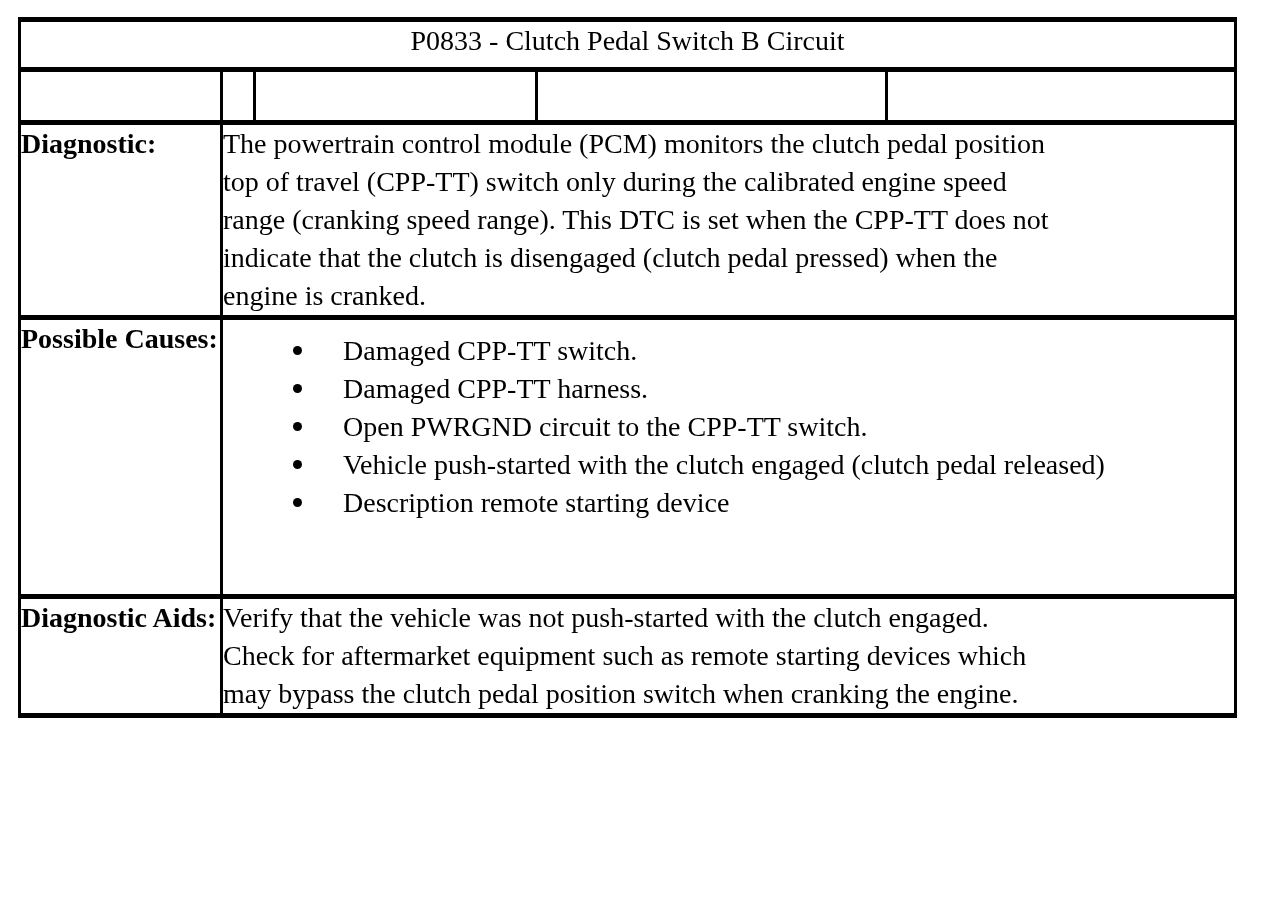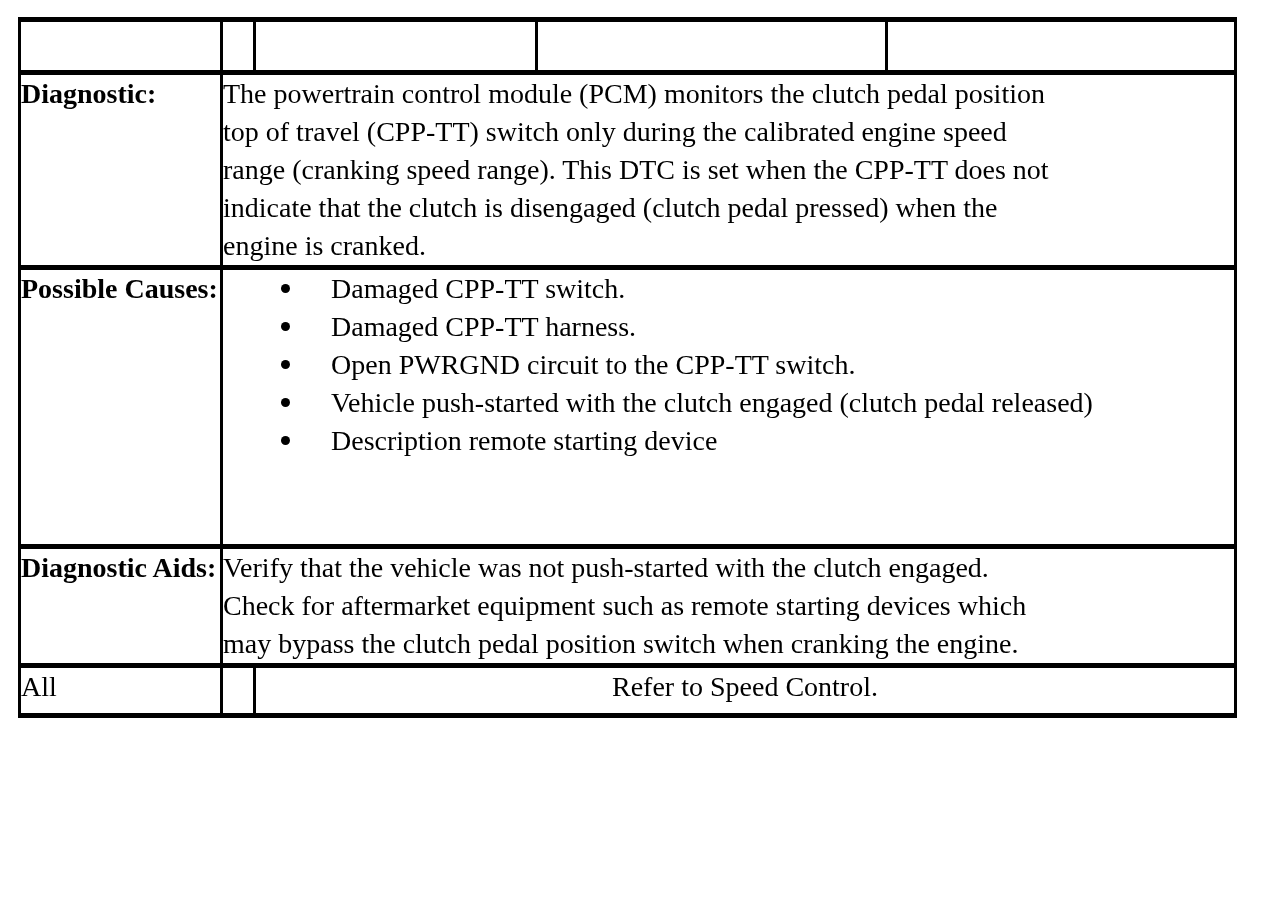--- a/index.html
+++ b/index.html
@@ -46,21 +46,21 @@
   td.text-cell {
     padding: 5px 10px 2px 9px;
     margin-left: 30px;
   }
   td.causes-cell {
     height: 279px;
     padding: 7px 0 0 0;
   }
   ul.causes {
     list-style: none;
-    margin: 0;
+    margin: 12px;
     padding: 0;
     width: 900px;
   }
   ul.causes li {
     position: relative;
     padding-left: 108px;
   }
   ul.causes li::before {
     content: "";
     position: absolute;
@@ -101,20 +101,23 @@
   <table class="dtc">
     <colgroup>
       <col style="width:202px">
       <col style="width:33px">
       <col style="width:282px">
       <col style="width:350px">
       <col style="width:349px">
     </colgroup>
 
     <tbody>
+        <tr>
+      <td colspan="5" class="title-cell">P0833 - Clutch Pedal Switch B Circuit</td>
+    </tr>
 
     <tr class="spacer-row">
       <td></td>
       <td></td>
       <td></td>
       <td></td>
       <td></td>
     </tr>
 
     <tr>
@@ -144,20 +147,15 @@
     <tr>
       <td class="label-cell">Diagnostic Aids:</td>
       <td colspan="4" class="text-cell">
         <div>Verify that the vehicle was not push-started with the clutch engaged.</div>
         <div>Check for aftermarket equipment such as remote starting devices which</div>
         <div>may bypass the clutch pedal position switch when cranking the engine.</div>
       </td>
     </tr>
 
 
-    <tr>
-      <td class="all-cell">All</td>
-      <td></td>
-      <td colspan="3" class="refer-cell">Refer to Speed Control.</td>
-    </tr>
   </tbody>
     </table>
 </div>
 
 </body></html>

